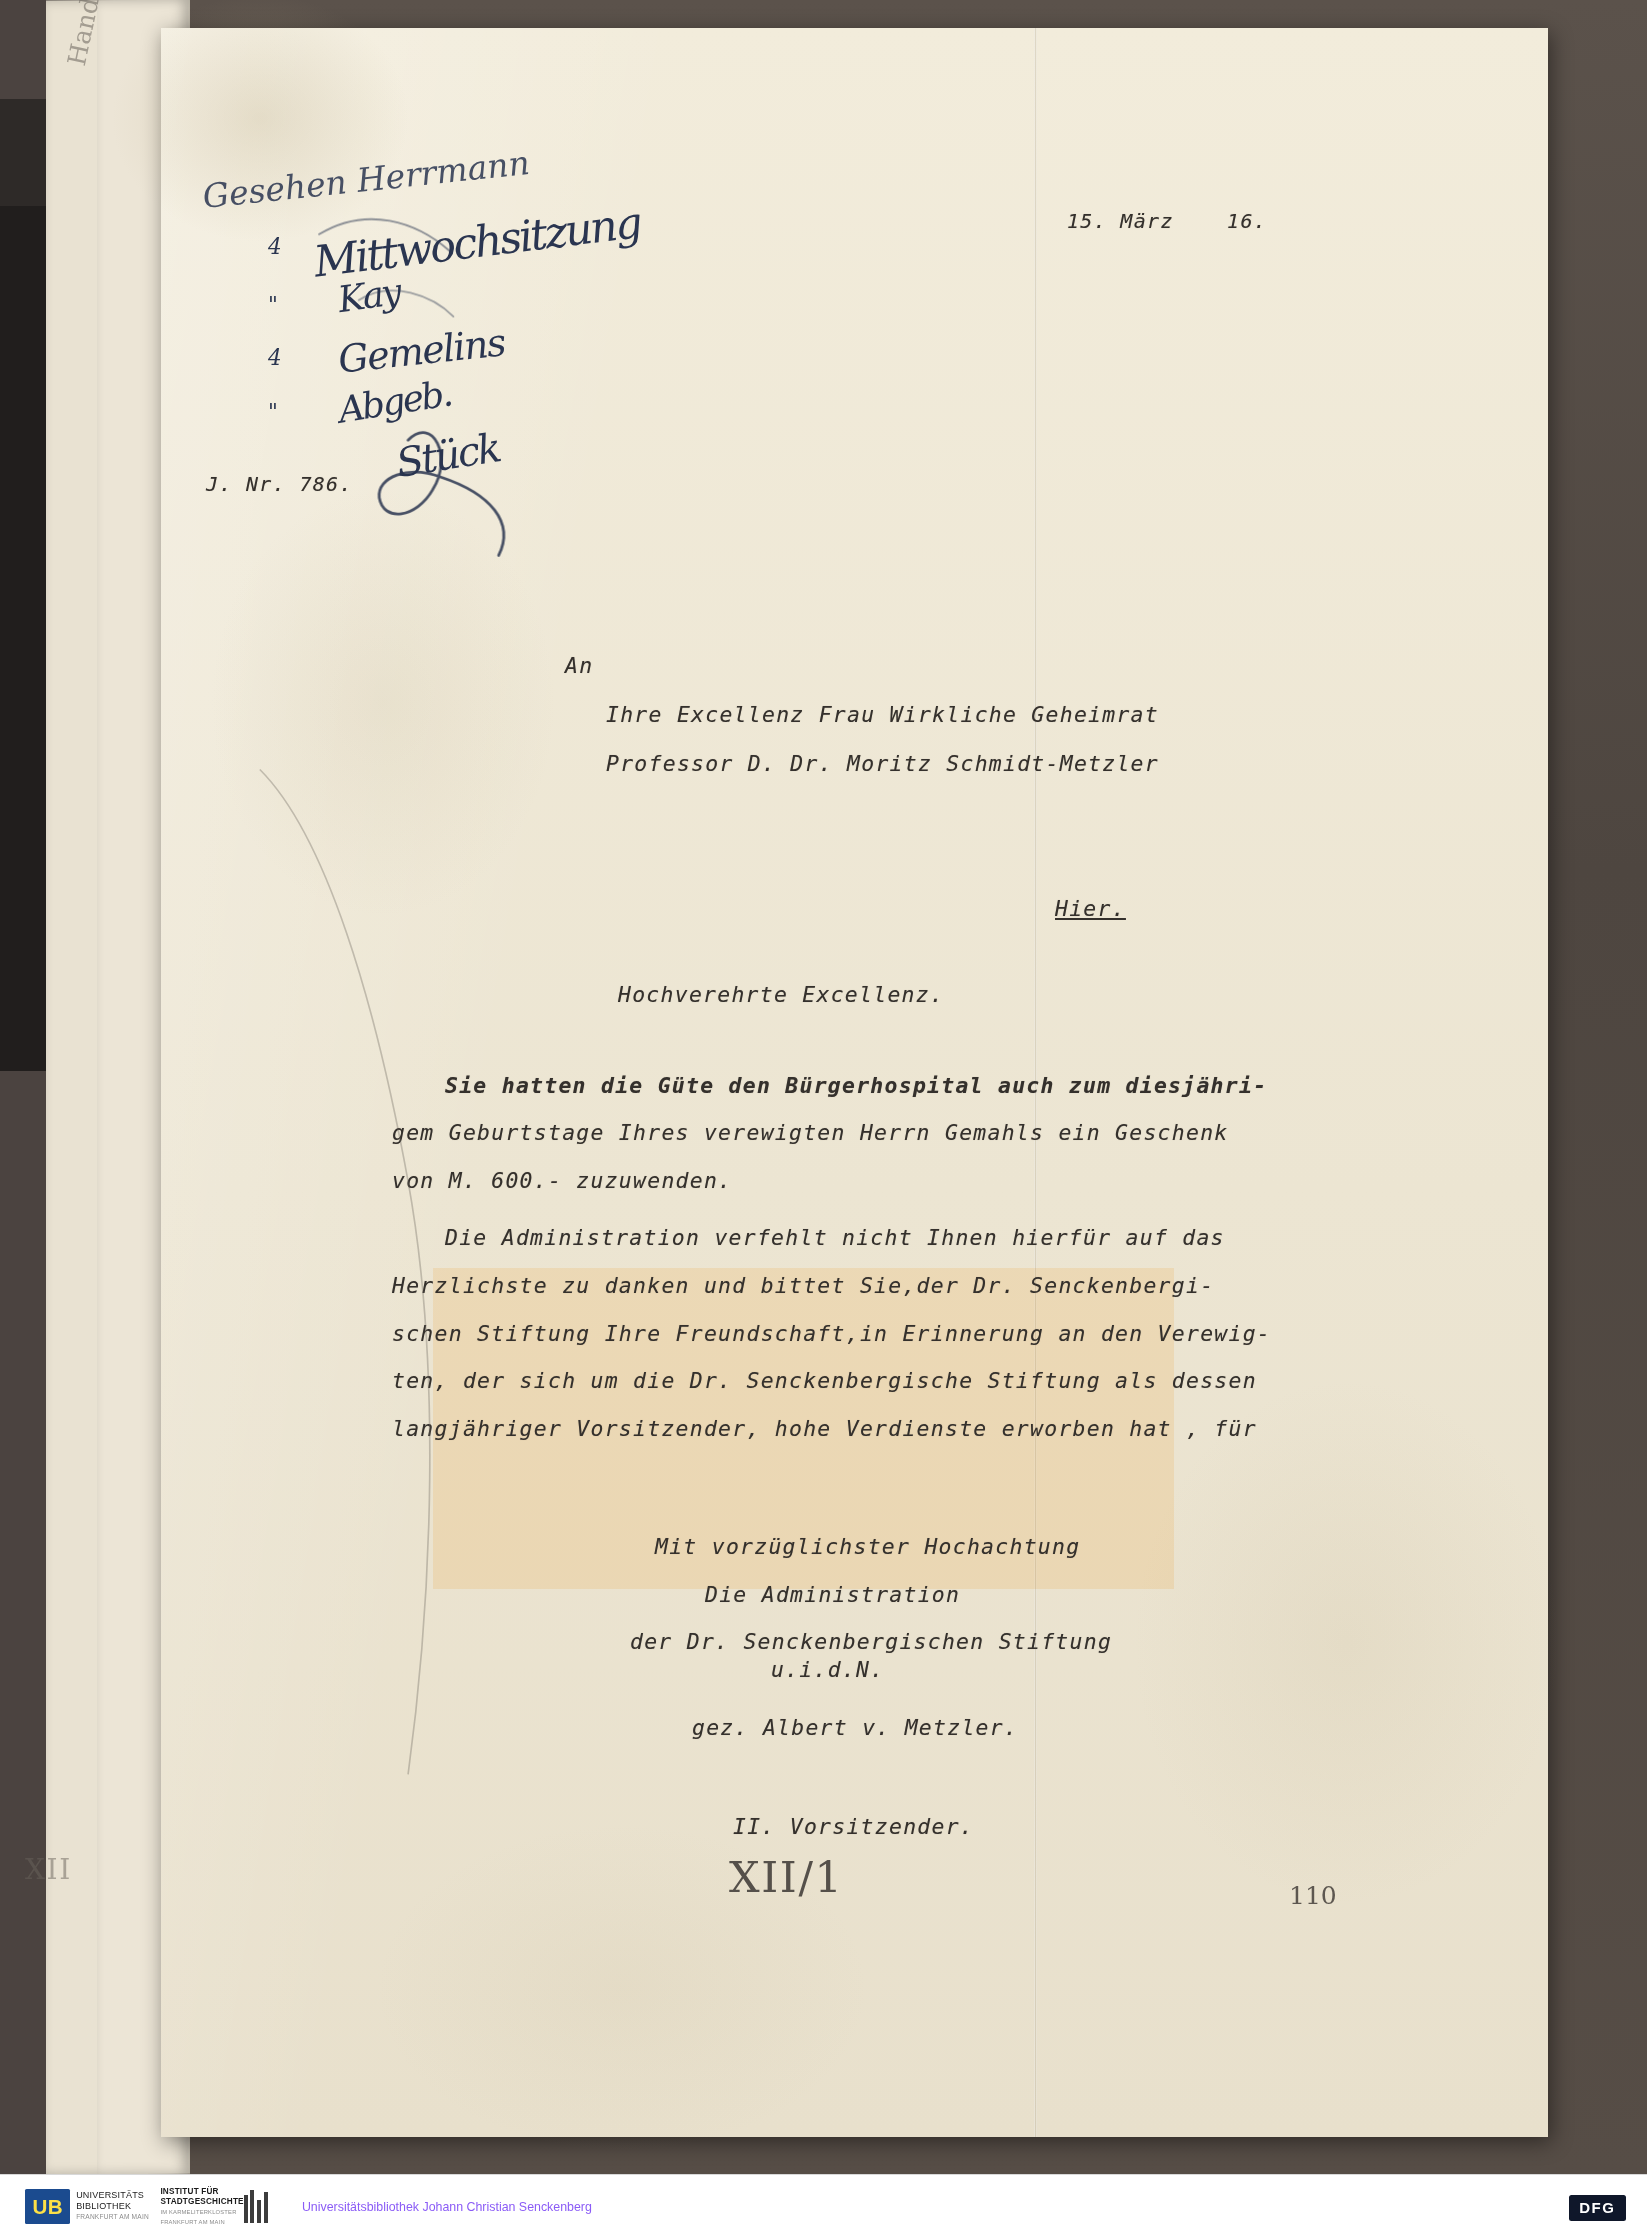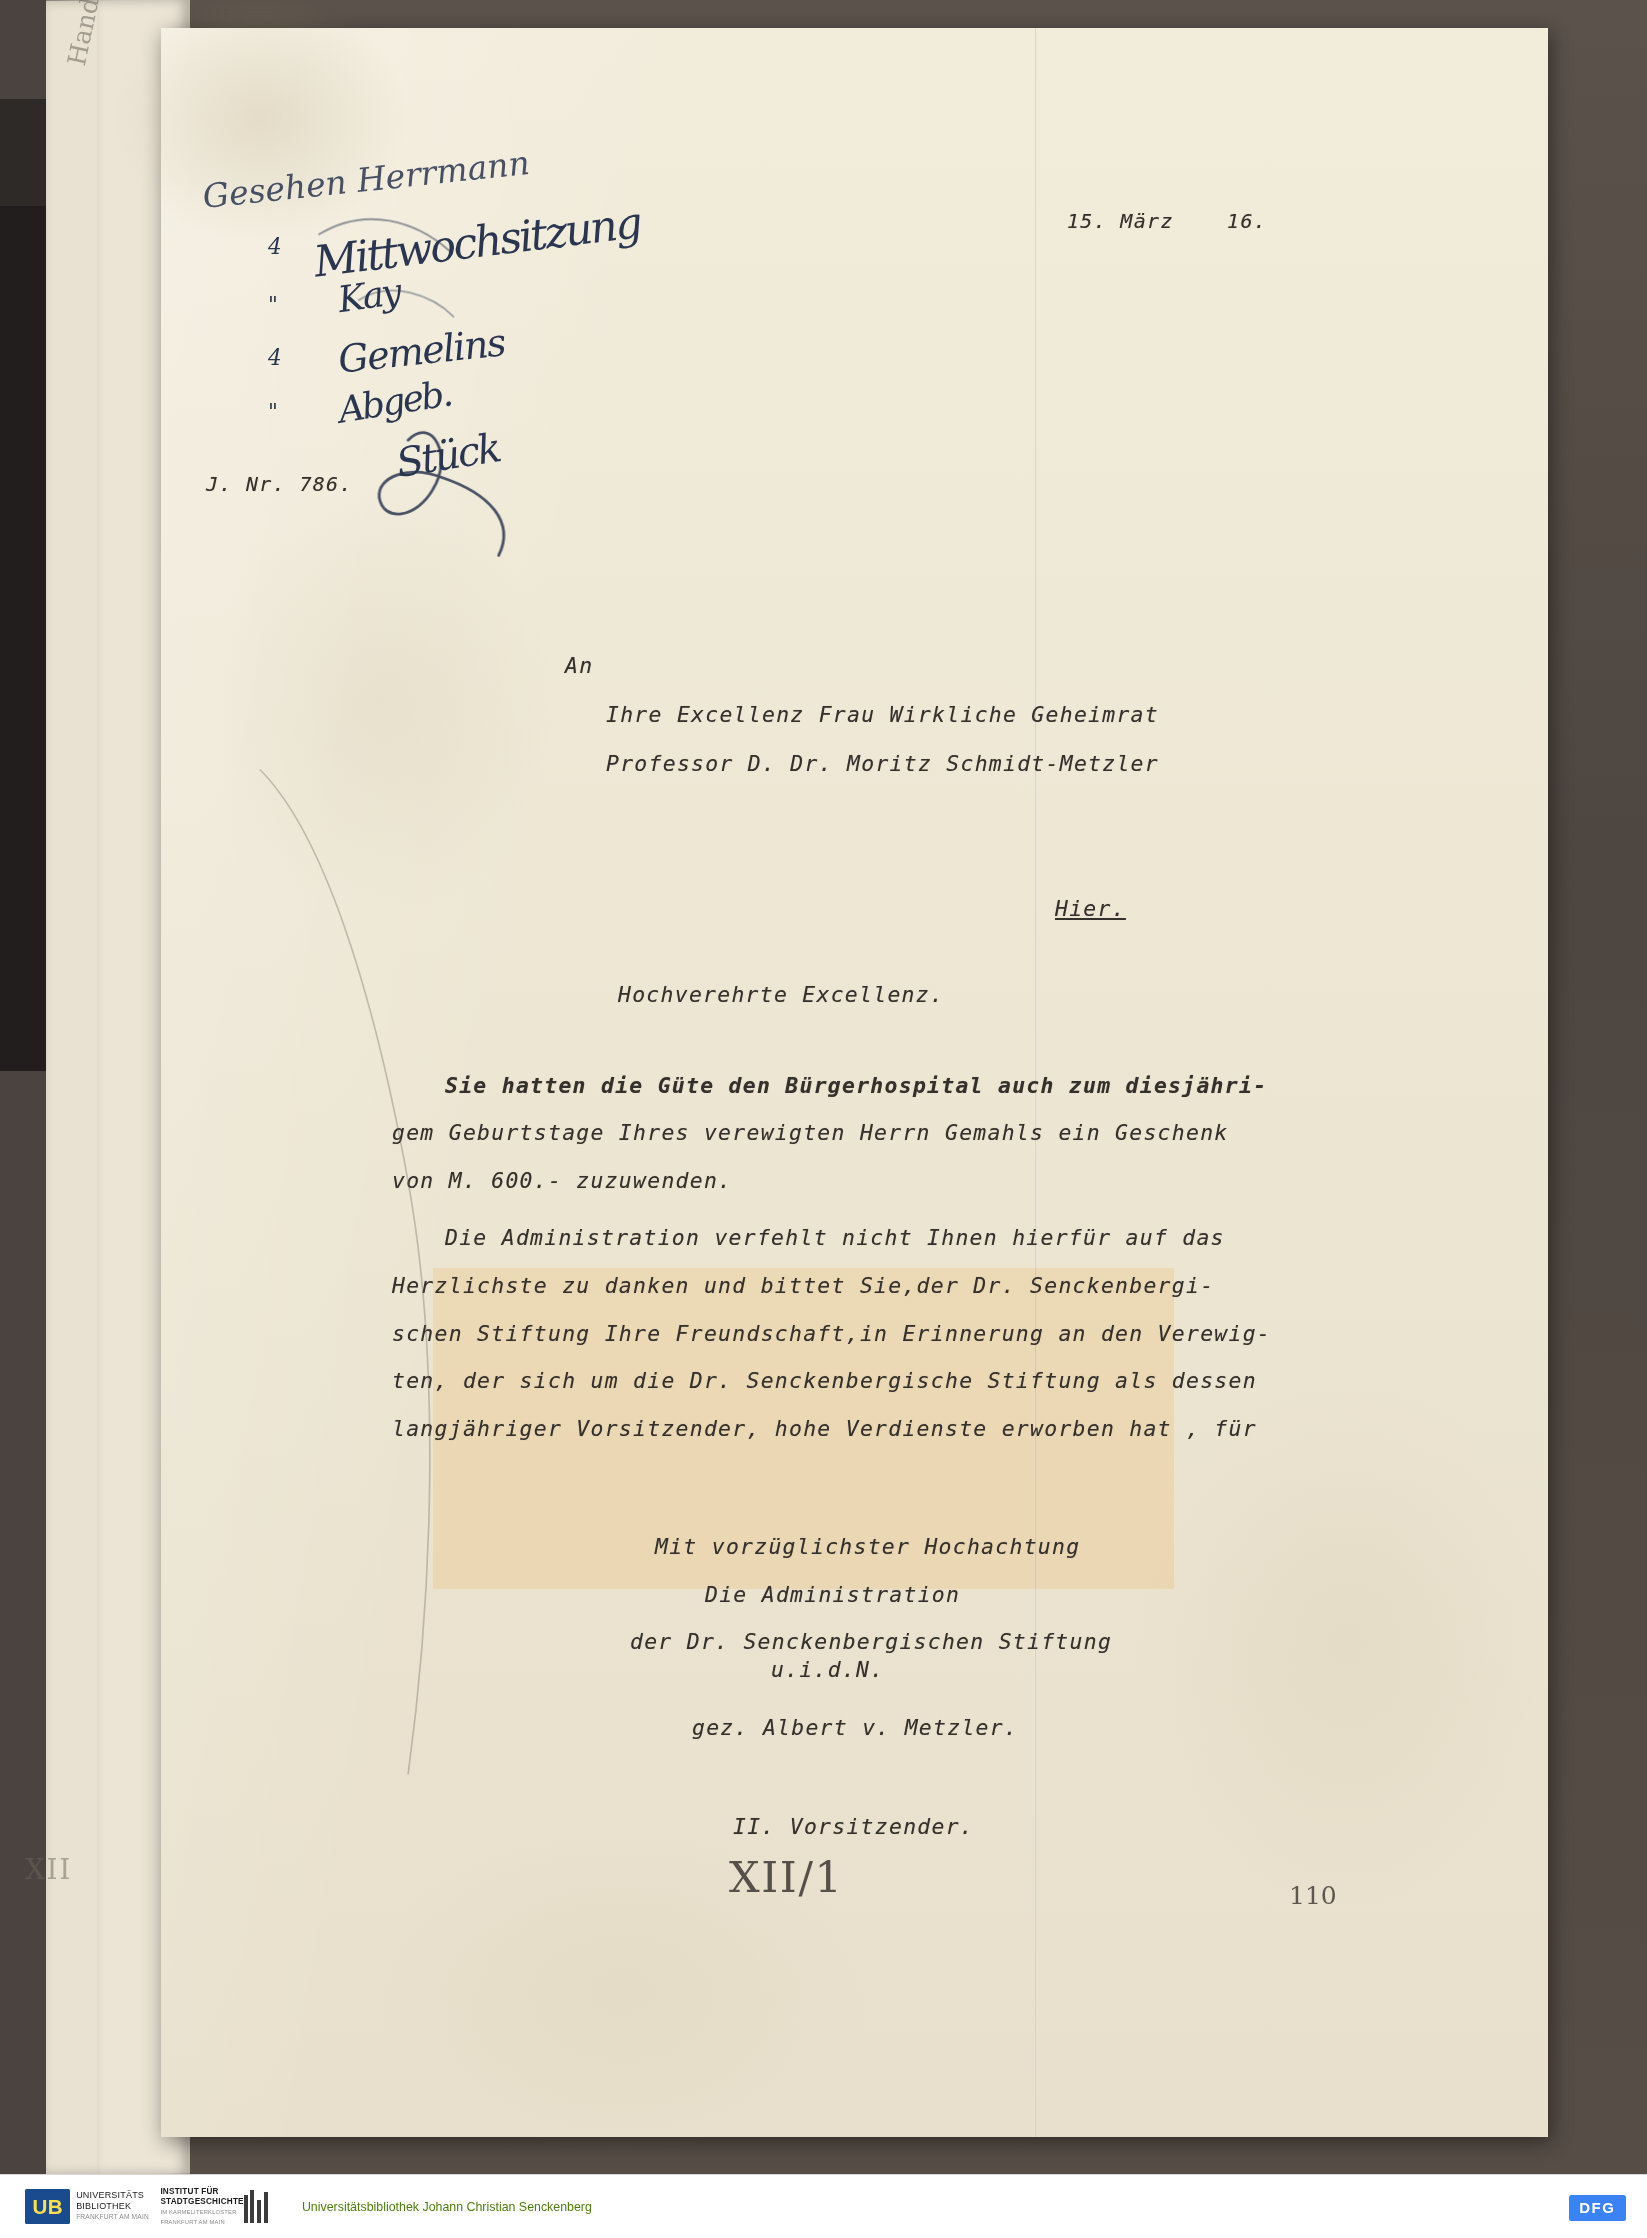--- a/index.html
+++ b/index.html
@@ -192,28 +192,28 @@
     font-size: 8.2px;
     line-height: 10px;
     font-weight: bold;
     color: #1b1b1b;
     letter-spacing: 0.2px;
   }
   .isg-text .sub { font-weight: normal; font-size: 5.8px; color: #8c8c8c; }
   .footer-caption {
     font-family: "Liberation Sans", sans-serif;
     font-size: 12.4px;
-    color: #4d7c0f;
+    color: #8b5cf6;
     margin-left: 26px;
   }
   #dfg-badge {
     position: absolute;
     right: 21.4px;
     top: 2195px;
-    background: #3b82f6;
+    background: #0f172a;
     color: #ffffff;
     font-family: "Liberation Sans", sans-serif;
     font-weight: bold;
     font-size: 15px;
     letter-spacing: 1.6px;
     padding: 4.1px 10px 5px 10px;
     border-radius: 2.5px;
   }
 </style>
 </head>

